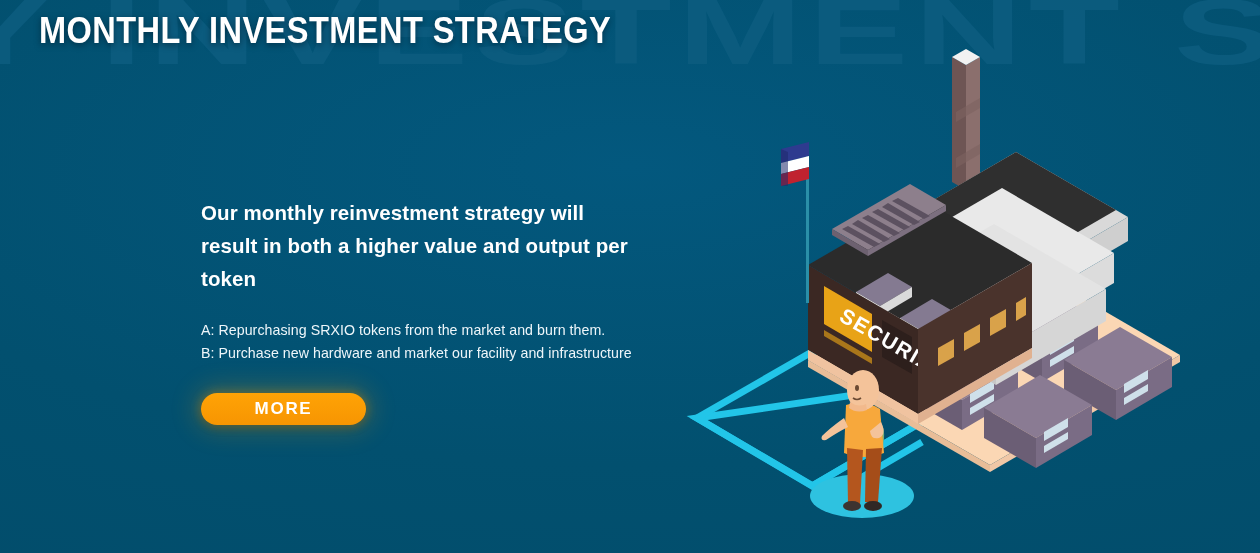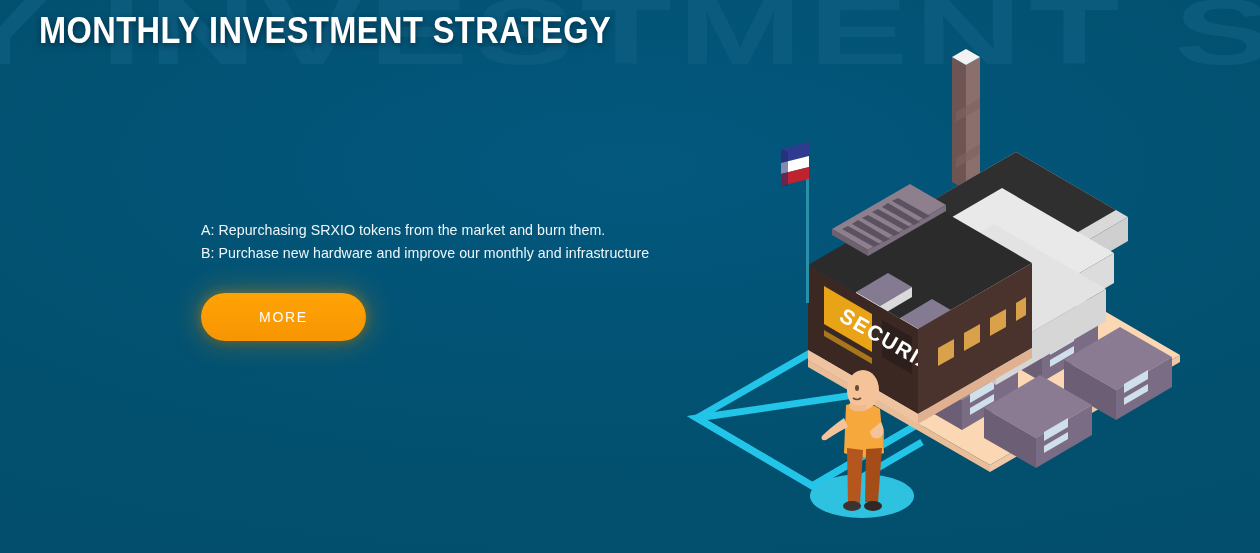--- a/index.html
+++ b/index.html
@@ -83,27 +83,27 @@
     font-size: 14.2px;
     line-height: 1.62;
     letter-spacing: .05px;
   }
   .bullets p { white-space: nowrap; }
 
   .more-btn {
     display: block;
     margin-top: 28px;
     width: 165px;
-    height: 48px;
+    height: 32px;
     border: none;
     border-radius: 26px;
     background: linear-gradient(180deg,#ffa305 0%,#f79502 100%);
     color: #ffffff;
-    font-size: 14px;
-    font-weight: 400;
+    font-size: 17px;
+    font-weight: 700;
     letter-spacing: 1.7px;
     cursor: pointer;
     box-shadow: 0 0 26px 7px rgba(255,163,5,.20),
                 0 0 10px 2px rgba(255,163,5,.26),
                 0 3px 9px rgba(0,0,0,.22);
   }
 
   
   .illustration {
     position: absolute;
@@ -122,24 +122,25 @@
 
   <div class="watermark">
     <span>THLY INVESTMENT STRA</span>
   </div>
 
   <h1 class="page-title">
     <span>MONTHLY INVESTMENT STRATEGY</span>
   </h1>
 
   <div class="copy">
+    <h2>Our monthly reinvestment strategy will result in both a higher value and output per token</h2>
 
     <div class="bullets">
       <p>A: Repurchasing SRXIO tokens from the market and burn them.</p>
-      <p>B: Purchase new hardware and improve our monthly and infrastructure</p>
+      <p>B: Purchase new hardware and market our facility and infrastructure</p>
     </div>
 
     <button class="more-btn">MORE</button>
   </div>
 
   <div class="illustration">
     <svg viewBox="0 0 600 523" xmlns="http://www.w3.org/2000/svg" shape-rendering="geometricPrecision">
 
       <g stroke="#22c5e8" stroke-width="7" fill="none" stroke-linejoin="miter">
         <path d="M195,274 L296,332 L256,356 L37,388 L170,466 L262,412"></path>

